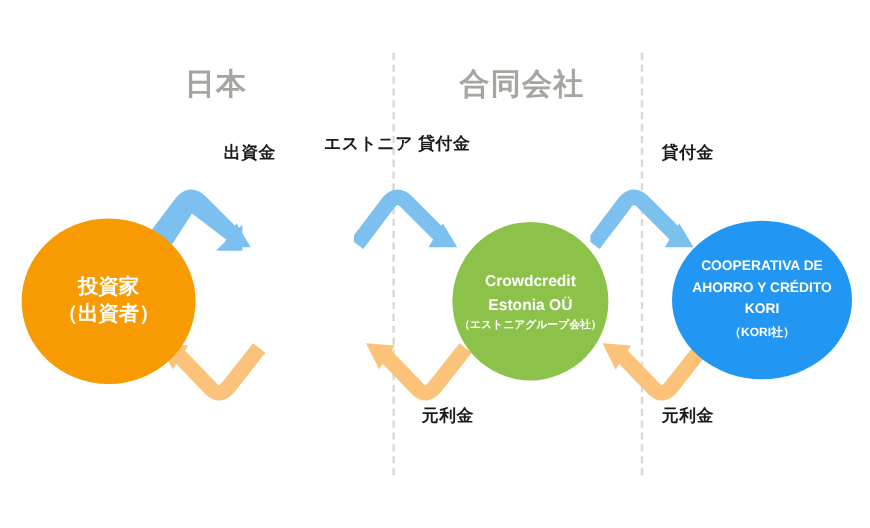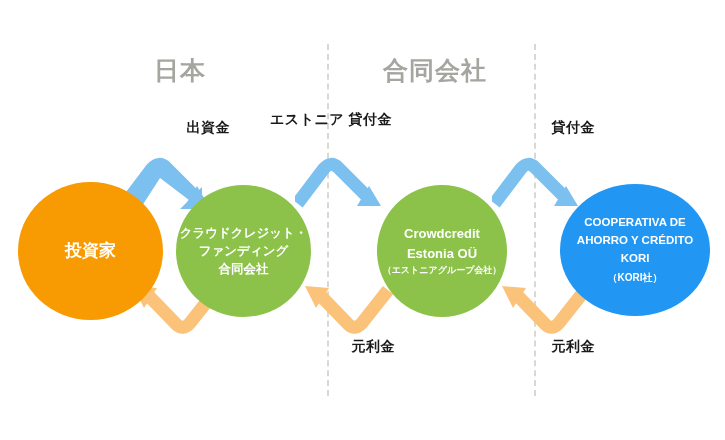--- a/index.html
+++ b/index.html
@@ -184,27 +184,23 @@
 
   <div class="arrow" style="left:492px; top:282px;">
     <svg width="98" height="56" viewBox="0 0 98 56" aria-hidden="true">
       <path d="M24 12 L53 42 Q60 49 67 41 L93 8" fill="none" stroke="#fbc279" stroke-width="13" stroke-linecap="butt" stroke-linejoin="round"></path>
       <path d="M10 4 L34 6 L21 26 Z" fill="#fbc279"></path>
     </svg>
   </div>
 
   <div class="node" id="node-investor">
     <span class="line">投資家</span>
-  </div>
-
-  <div class="node" id="node-cc-funding">
-    <span class="line">クラウドクレジット・</span>
-    <span class="line">ファンディング</span>
-    <span class="line">合同会社</span>
-  </div>
+    <span class="line">（出資者）</span>
+  </div>
+
 
   <div class="node" id="node-kori">
     <span class="line">COOPERATIVA DE</span>
     <span class="line">AHORRO Y CRÉDITO</span>
     <span class="line">KORI</span>
     <span class="line sub">（KORI社）</span>
   </div>
 
   <div class="node" id="node-cc-estonia">
     <span class="line">Crowdcredit</span>

